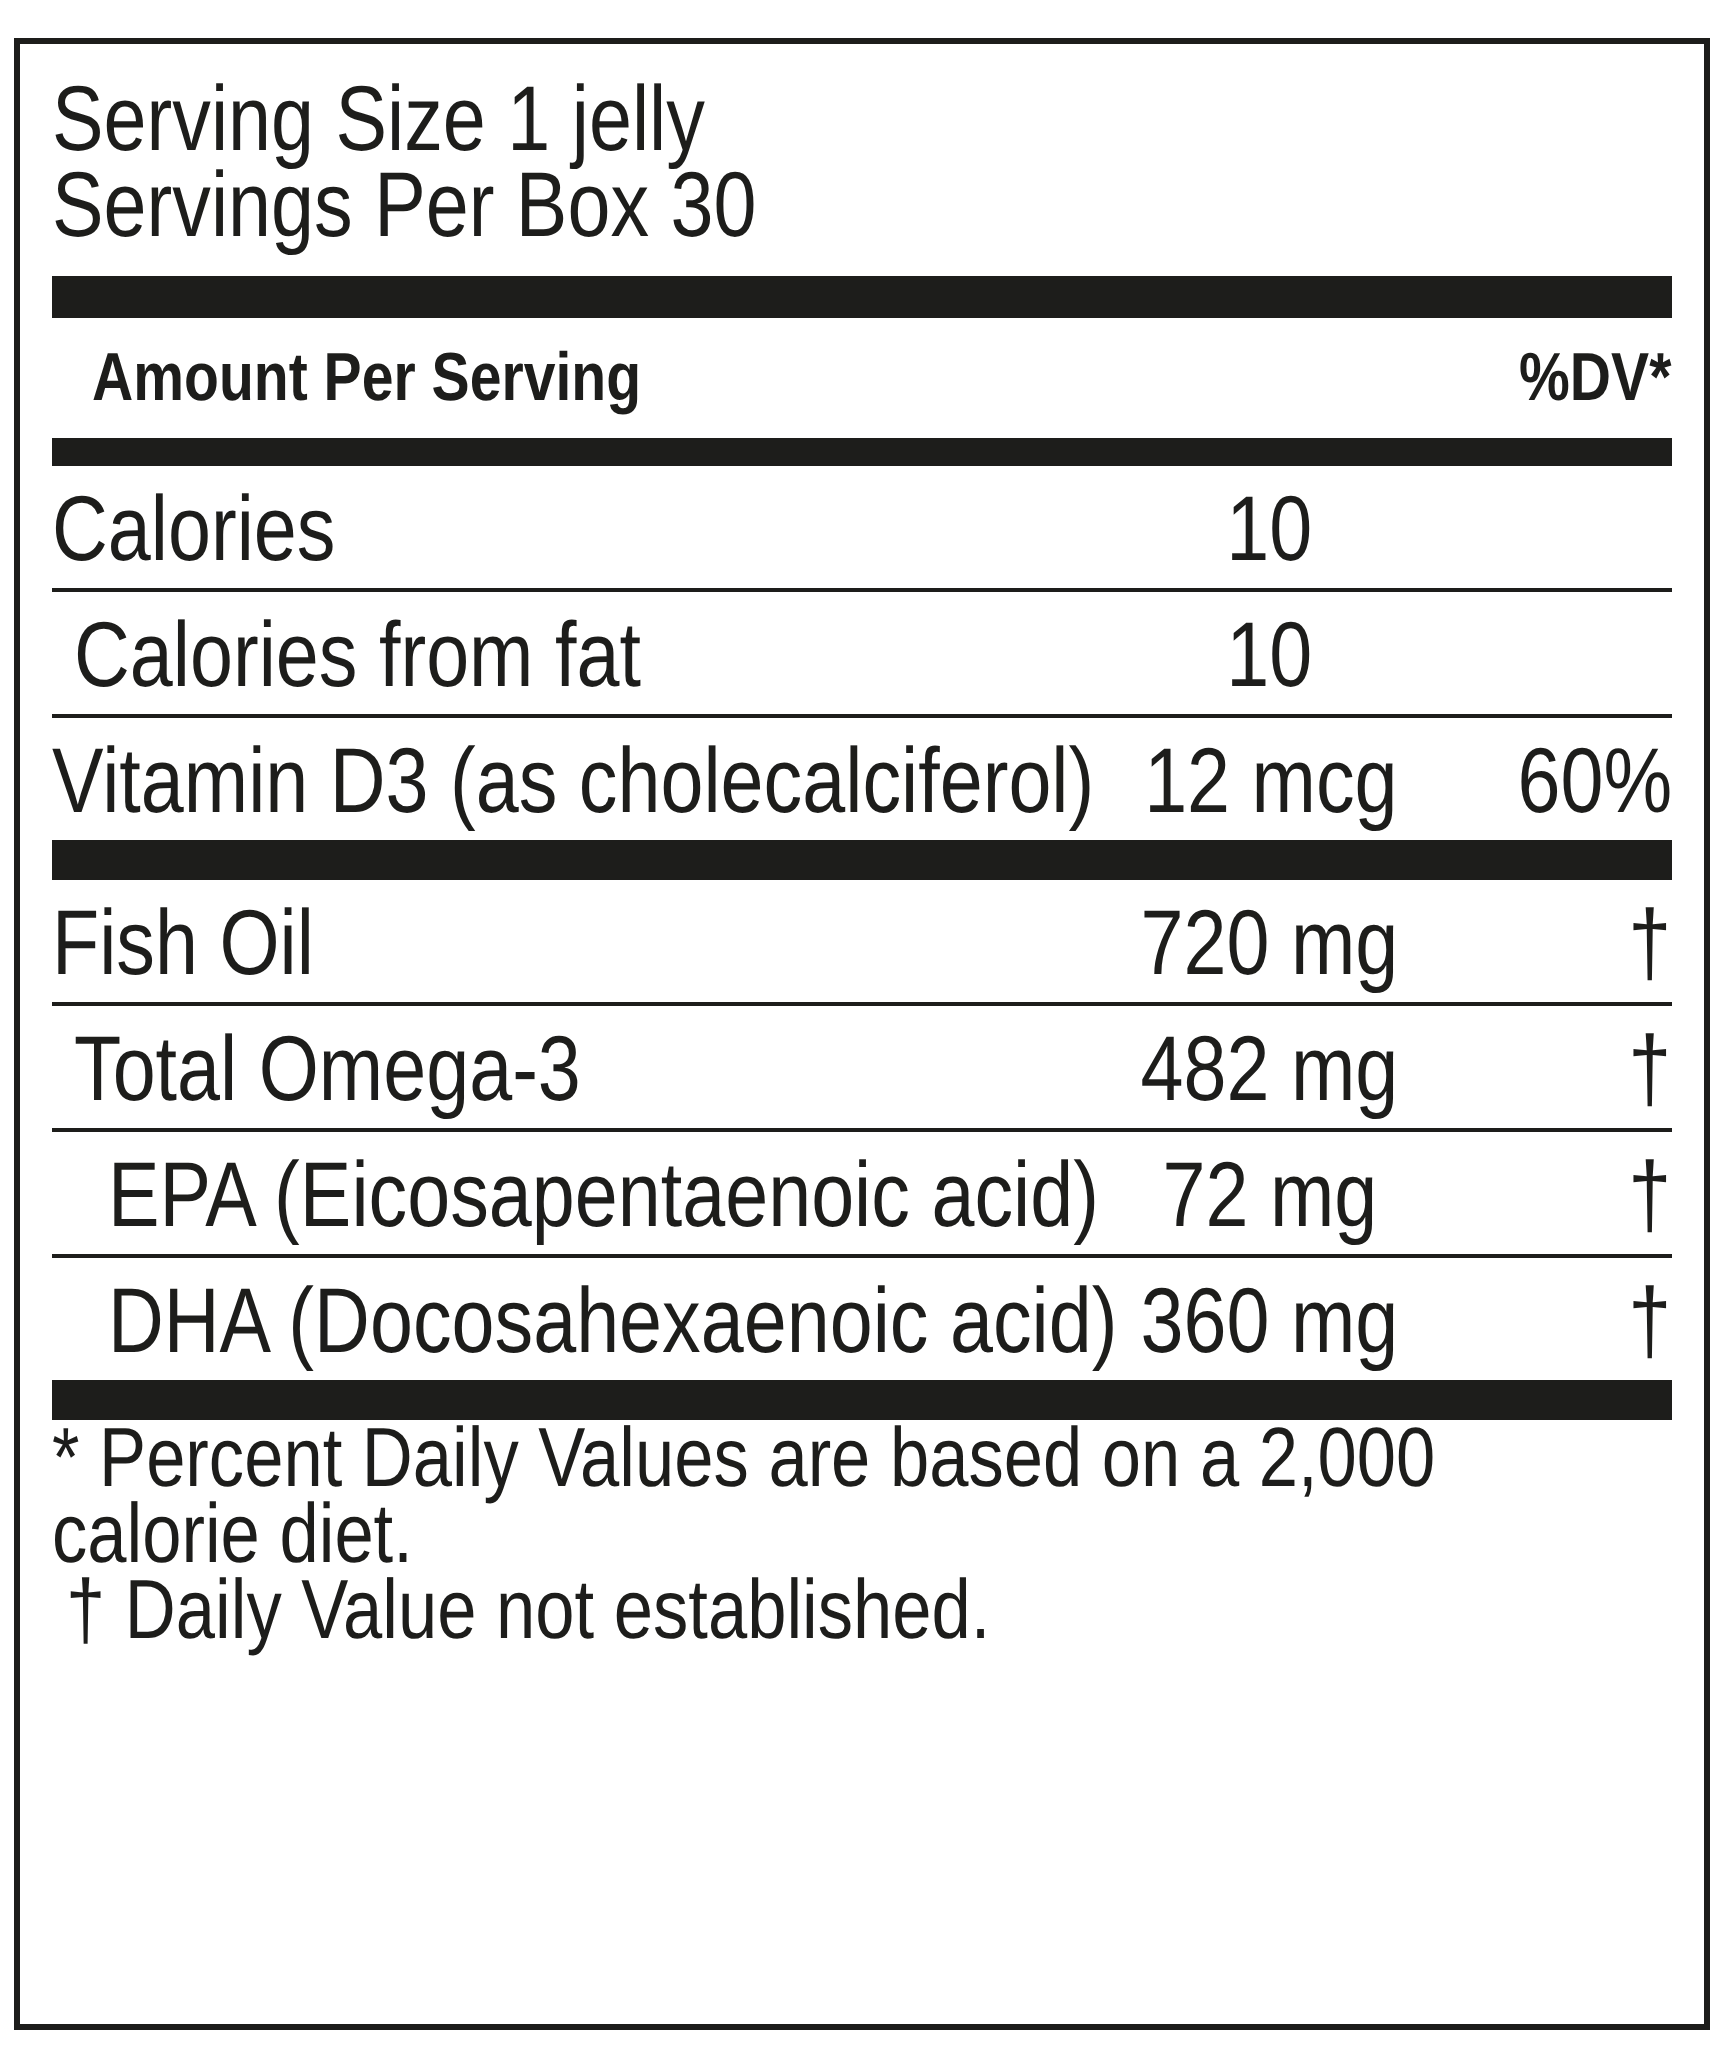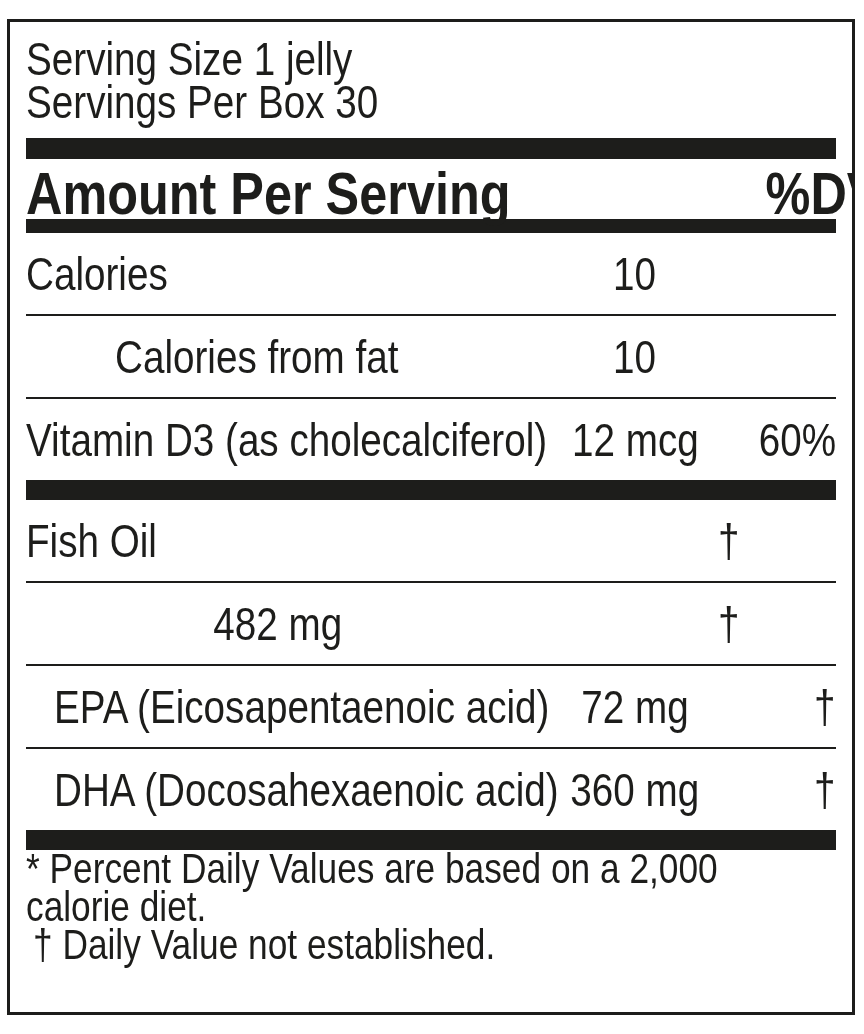--- a/index.html
+++ b/index.html
@@ -53,37 +53,38 @@
   }
   .bar-top { height: 21px; margin-top: 14px; }
   .bar-mid { height: 14px; }
   .bar-thick { height: 20px; }
 
   .header-row {
     display: grid;
     grid-template-columns: 1fr 96px;
     align-items: center;
     height: 60px;
-    font-size: 60px;
+    font-size: 34px;
     font-weight: bold;
+    margin-left: 20px;
   }
   .hdr-dv { text-align: right; }
 
   .group .row {
     display: grid;
     grid-template-columns: 1fr 210px 96px;
     align-items: center;
-    height: 81px;
+    height: 61px;
     font-size: 46px;
   }
   .group .row + .row { border-top: 2px solid #1d1d1b; }
   .row .name   { min-width: 0; }
   .row .amount { text-align: center; min-width: 0; }
   .row .dv     { text-align: right; min-width: 0; }
-  .indent-1 { padding-left: 11px; text-align: center; }
+  .indent-1 { padding-left: 11px; }
   .indent-2 { padding-left: 28px; }
 
   .footnotes {
     margin-top: 0;
     font-size: 42px;
     line-height: 38px;
   }
   .fn-indent { padding-left: 7px; }
 </style>
 </head>
@@ -122,23 +123,25 @@
       <span class="amount"><span class="cx">12 mcg</span></span>
       <span class="dv"><span class="cx">60%</span></span>
     </div>
   </div>
 
   <div class="bar bar-thick"></div>
 
   <div class="group">
     <div class="row">
       <span class="name"><span class="cx">Fish Oil</span></span>
+      <span class="amount"><span class="cx">720 mg</span></span>
       <span class="dv"><span class="cx">†</span></span>
     </div>
     <div class="row">
+      <span class="name indent-1"><span class="cx">Total Omega-3</span></span>
       <span class="amount"><span class="cx">482 mg</span></span>
       <span class="dv"><span class="cx">†</span></span>
     </div>
     <div class="row">
       <span class="name indent-2"><span class="cx">EPA (Eicosapentaenoic acid)</span></span>
       <span class="amount"><span class="cx">72 mg</span></span>
       <span class="dv"><span class="cx">†</span></span>
     </div>
     <div class="row">
       <span class="name indent-2"><span class="cx">DHA (Docosahexaenoic acid)</span></span>

